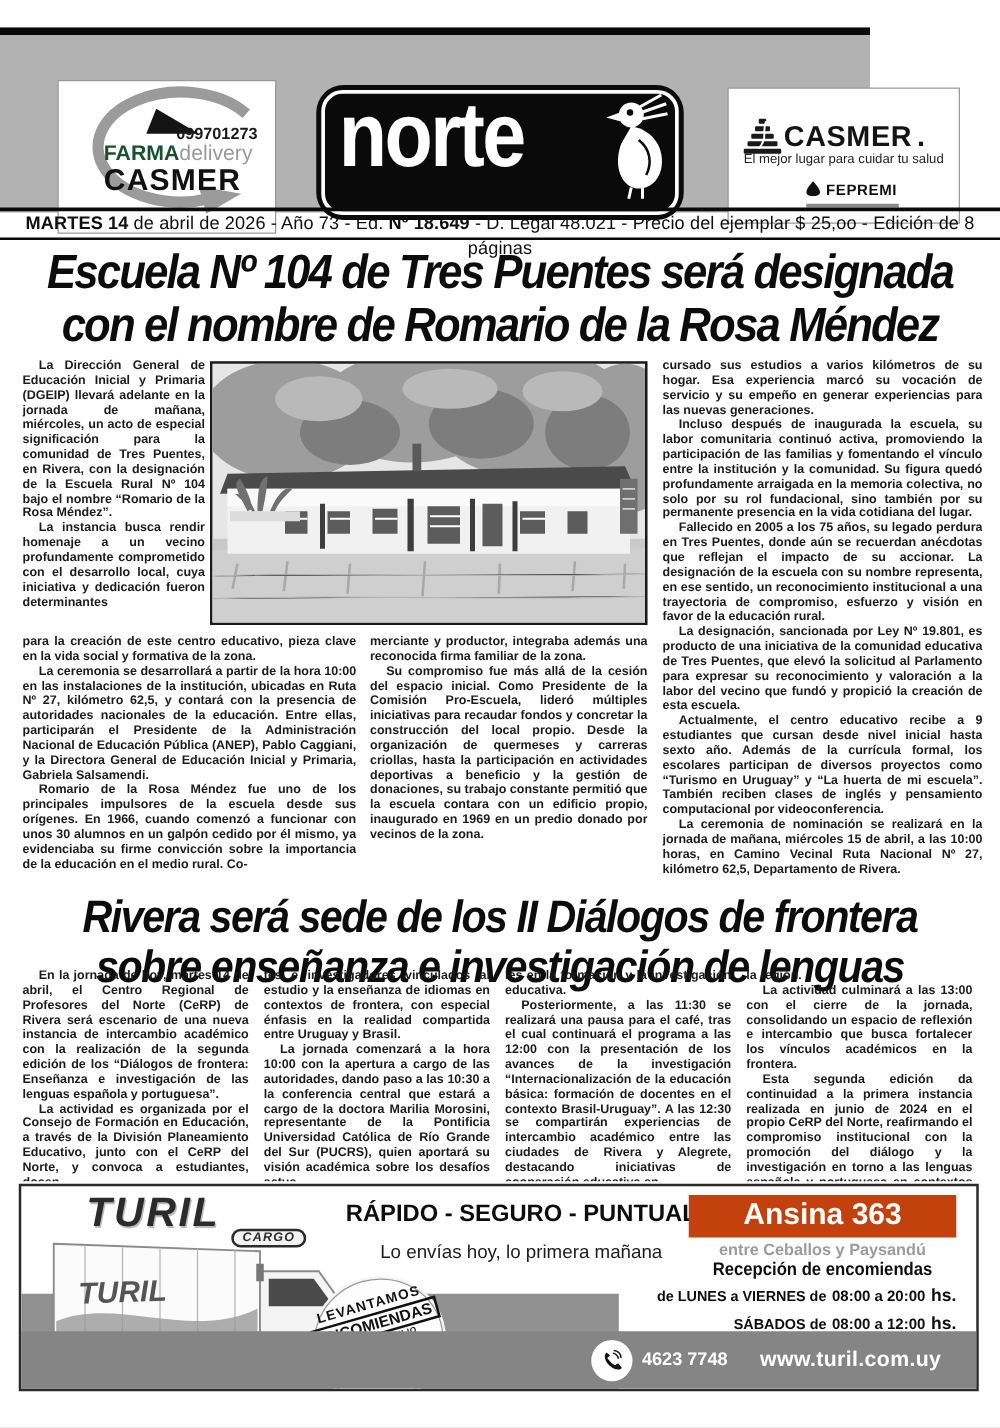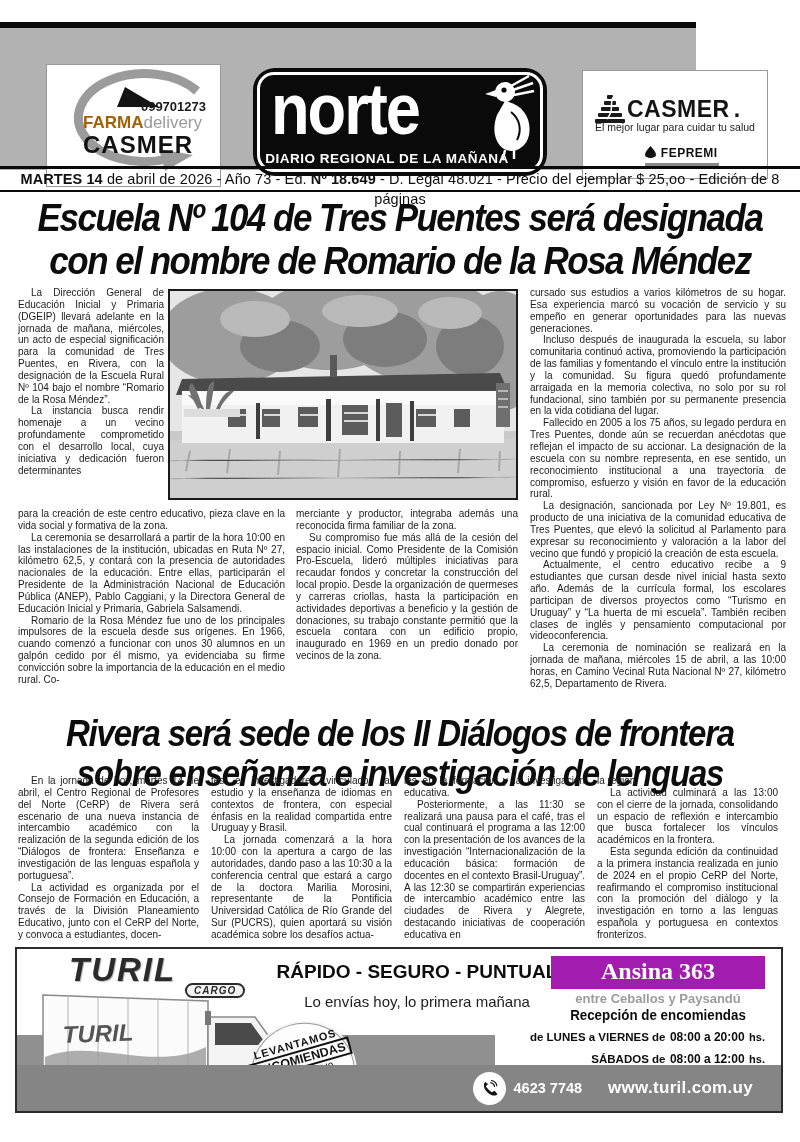--- a/index.html
+++ b/index.html
@@ -7,21 +7,21 @@
         font-family:"Liberation Sans",sans-serif;color:#111;overflow:hidden;}
   .abs{position:absolute;}
 
   
   .band{left:0;top:22px;width:696px;height:142px;background:#b2b2b2;border-top:6px solid #0a0a0a;}
   .logo-box{background:#fff;box-shadow:0 0 0 1px #999;}
   .farma-box{left:47px;top:37px;width:173px;height:121px;}
   .farma-inner{position:absolute;left:0;top:0;width:100%;height:100%;}
   .farma-phone{position:absolute;right:14px;top:34px;font-size:13px;font-weight:bold;color:#1a1a1a;}
   .farma-line1{position:absolute;left:36px;top:48px;font-size:17px;letter-spacing:0;}
-  .farma-line1 b{color:#a16207;}
+  .farma-line1 b{color:#14532d;}
   .farma-line1 span{color:#9a9a9a;}
   .farma-line2{position:absolute;left:36px;top:66px;font-size:24px;font-weight:bold;letter-spacing:1px;color:#111;}
 
   .norte-box{left:253px;top:40px;width:294px;height:108px;background:#0a0a0a;border-radius:22px;}
   .norte-ring{position:absolute;left:4px;top:4px;right:4px;bottom:4px;border:3px solid #fff;border-radius:17px;}
   .norte-title{position:absolute;left:18px;top:0px;font-size:62px;font-weight:bold;color:#fff;
                letter-spacing:-2px;transform:scale(1.02,1.18);transform-origin:left top;line-height:70px;}
   .norte-sub{position:absolute;left:0;right:26px;bottom:10px;text-align:center;color:#fff;
              font-size:13.5px;font-weight:bold;letter-spacing:.5px;}
   .norte-bird{position:absolute;right:6px;top:6px;}
@@ -43,21 +43,21 @@
   .rule2{left:0;top:190px;width:800px;height:2px;background:#0a0a0a;}
 
   
   .headline{left:0;width:800px;text-align:center;font-weight:bold;font-style:italic;color:#0c0c0c;
             letter-spacing:-1.5px;transform:scaleY(1.1);transform-origin:center top;}
   .h1a{top:196px;font-size:35px;line-height:39px;}
   .h2a{top:714px;font-size:33px;line-height:36px;letter-spacing:-1.2px;}
 
   
   .art{font-size:10px;line-height:11.85px;color:#1b1b1b;}
-  .art p{margin:0;text-indent:13px;text-align:justify;}
+  .art p{margin:0;text-indent:13px;text-align:justify;font-weight:bold;}
   .art p.cont{text-indent:0;}
   .colA{left:18px;top:287px;width:146px;height:222px;overflow:hidden;}
   .colA2{left:18px;top:508px;width:267px;height:207px;overflow:hidden;}
   .colB{left:296px;top:508px;width:222px;height:207px;overflow:hidden;}
   .colC{left:530px;top:287px;width:256px;height:428px;overflow:hidden;}
   .a2col{top:775px;width:181px;height:170px;overflow:hidden;}
   .a2c1{left:18px;} .a2c2{left:211px;} .a2c3{left:404px;} .a2c4{left:597px;}
 
   
   .photo{left:168px;top:289px;width:350px;height:211px;border:2px solid #1a1a1a;background:#e8e8e8;box-sizing:border-box;}
@@ -74,29 +74,29 @@
   .ad-slogan{position:absolute;left:238px;top:12px;width:324px;text-align:center;font-size:19px;font-weight:bold;
              color:#0d0d0d;letter-spacing:0;}
   .ad-subslogan{position:absolute;left:238px;top:44px;width:324px;text-align:center;font-size:15px;color:#1c1c1c;}
   .stamp{position:absolute;left:234px;top:74px;width:102px;height:96px;background:#fdfdfd;border-radius:50%;
          border:1px solid #999;transform:rotate(-16deg);text-align:center;color:#111;box-shadow:0 0 0 2px #f5f5f5;}
   .stamp .s1{font-size:11px;font-weight:bold;letter-spacing:1px;margin-top:13px;}
   .stamp .s2{font-size:12.5px;font-weight:bold;border:2px double #111;display:inline-block;padding:0 3px;margin-top:1px;letter-spacing:0;}
   .stamp .s3{font-size:6.5px;font-weight:bold;letter-spacing:.5px;margin-top:1px;}
   .stamp .s4{font-size:11px;font-weight:bold;letter-spacing:1px;margin-top:2px;}
   .ad-right{position:absolute;left:392px;top:7px;width:356px;text-align:right;}
-  .ansina{width:214px;margin-left:auto;background:#a21caf;color:#fff;font-size:24px;font-weight:bold;
-          text-align:center;padding:2px 0 4px;font-family:Liberation Serif, serif;}
+  .ansina{width:214px;margin-left:auto;background:#c2410c;color:#fff;font-size:24px;font-weight:bold;
+          text-align:center;padding:2px 0 4px;}
   .addr-detail{width:214px;margin-left:auto;text-align:center;color:#9b9b9b;font-size:13px;font-weight:bold;margin-top:2px;}
   .reception{width:214px;margin-left:auto;text-align:center;color:#0d0d0d;font-size:14.5px;font-weight:bold;
              transform:scaleX(.92);transform-origin:center;margin-top:1px;}
   .hours{margin-top:4px;color:#0d0d0d;white-space:nowrap;}
   .hours .lbl{font-size:11.5px;font-weight:bold;}
   .hours .tim{font-size:12px;font-weight:bold;letter-spacing:0;}
-  .hours .un{font-size:11px;font-weight:bold;}
+  .hours .un{font-size:14px;font-weight:bold;}
   .icon-circle{width:33px;height:33px;border-radius:50%;background:#fff;display:flex;align-items:center;justify-content:center;flex:0 0 auto;}
   .icon-ring{width:31px;height:31px;border-radius:50%;border:2.5px solid #fff;display:flex;align-items:center;justify-content:center;flex:0 0 auto;}
   .contact{display:flex;align-items:center;gap:8px;}
   .contact .num{font-size:14.5px;font-weight:bold;}
   .wa-lines{font-size:12.5px;font-weight:bold;line-height:14px;text-align:left;}
   .website{font-size:17px;font-weight:bold;letter-spacing:.3px;}
 </style>
 </head>
 <body>
 
@@ -126,21 +126,20 @@
             <path d="M36 16 L56 9"></path>
             <path d="M37 21 L57 17"></path>
         </g>
         <circle cx="28" cy="18" r="10" fill="#fff"></circle>
         <path d="M19 16 L8 20 L19 23 Z" fill="#fff"></path>
         <circle cx="27" cy="16" r="2.6" fill="#0a0a0a"></circle>
         <path d="M28 27 C46 30 55 45 52 61 C49 75 36 80 27 75 C17 69 15 54 20 41 Z" fill="#fff"></path>
         <path d="M34 38 C43 45 45 56 40 66" stroke="#0a0a0a" stroke-width="2" fill="none"></path>
         <path d="M28 76 L26 85 M37 74 L37 85" stroke="#fff" stroke-width="2.4"></path>
       </svg>
-      <div class="norte-sub">DIARIO REGIONAL DE LA MAÑANA</div>
     </div>
 
     <div class="abs logo-box casmer-box">
       <div class="casmer-row">
         <svg width="34" height="32" viewBox="0 0 34 32">
           <rect x="14" y="2" width="6" height="4" rx="1" fill="#1a1a1a"></rect>
           <rect x="11" y="8" width="12" height="4" rx="1" fill="#1a1a1a"></rect>
           <rect x="8" y="14" width="18" height="4" rx="1" fill="#1a1a1a"></rect>
           <rect x="5" y="20" width="24" height="4" rx="1" fill="#1a1a1a"></rect>
           <rect x="2" y="26" width="30" height="4" rx="1" fill="#1a1a1a"></rect>
@@ -241,21 +240,21 @@
   <div class="abs art colA2">
     <p class="cont">para la creación de este centro educativo, pieza clave en la vida social y formativa de la zona.</p>
     <p>La ceremonia se desarrollará a partir de la hora 10:00 en las instalaciones de la institución, ubicadas en Ruta Nº 27, kilómetro 62,5, y contará con la presencia de autoridades nacionales de la educación. Entre ellas, participarán el Presidente de la Administración Nacional de Educación Pública (ANEP), Pablo Caggiani, y la Directora General de Educación Inicial y Primaria, Gabriela Salsamendi.</p>
     <p>Romario de la Rosa Méndez fue uno de los principales impulsores de la escuela desde sus orígenes. En 1966, cuando comenzó a funcionar con unos 30 alumnos en un galpón cedido por él mismo, ya evidenciaba su firme convicción sobre la importancia de la educación en el medio rural. Co-</p>
   </div>
   <div class="abs art colB">
     <p class="cont">merciante y productor, integraba además una reconocida firma familiar de la zona.</p>
     <p>Su compromiso fue más allá de la cesión del espacio inicial. Como Presidente de la Comisión Pro-Escuela, lideró múltiples iniciativas para recaudar fondos y concretar la construcción del local propio. Desde la organización de quermeses y carreras criollas, hasta la participación en actividades deportivas a beneficio y la gestión de donaciones, su trabajo constante permitió que la escuela contara con un edificio propio, inaugurado en 1969 en un predio donado por vecinos de la zona.</p>
   </div>
   <div class="abs art colC">
-    <p class="cont">cursado sus estudios a varios kilómetros de su hogar. Esa experiencia marcó su vocación de servicio y su empeño en generar oportunidades para las nuevas generaciones.</p>
+    <p class="cont">cursado sus estudios a varios kilómetros de su hogar. Esa experiencia marcó su vocación de servicio y su empeño en generar experiencias para las nuevas generaciones.</p>
     <p>Incluso después de inaugurada la escuela, su labor comunitaria continuó activa, promoviendo la participación de las familias y fomentando el vínculo entre la institución y la comunidad. Su figura quedó profundamente arraigada en la memoria colectiva, no solo por su rol fundacional, sino también por su permanente presencia en la vida cotidiana del lugar.</p>
     <p>Fallecido en 2005 a los 75 años, su legado perdura en Tres Puentes, donde aún se recuerdan anécdotas que reflejan el impacto de su accionar. La designación de la escuela con su nombre representa, en ese sentido, un reconocimiento institucional a una trayectoria de compromiso, esfuerzo y visión en favor de la educación rural.</p>
     <p>La designación, sancionada por Ley Nº 19.801, es producto de una iniciativa de la comunidad educativa de Tres Puentes, que elevó la solicitud al Parlamento para expresar su reconocimiento y valoración a la labor del vecino que fundó y propició la creación de esta escuela.</p>
     <p>Actualmente, el centro educativo recibe a 9 estudiantes que cursan desde nivel inicial hasta sexto año. Además de la currícula formal, los escolares participan de diversos proyectos como “Turismo en Uruguay” y “La huerta de mi escuela”. También reciben clases de inglés y pensamiento computacional por videoconferencia.</p>
     <p>La ceremonia de nominación se realizará en la jornada de mañana, miércoles 15 de abril, a las 10:00 horas, en Camino Vecinal Ruta Nacional Nº 27, kilómetro 62,5, Departamento de Rivera.</p>
   </div>
 
   <div class="abs headline h2a">
     <div>Rivera será sede de los II Diálogos de frontera</div>
     <div>sobre enseñanza e investigación de lenguas</div>

